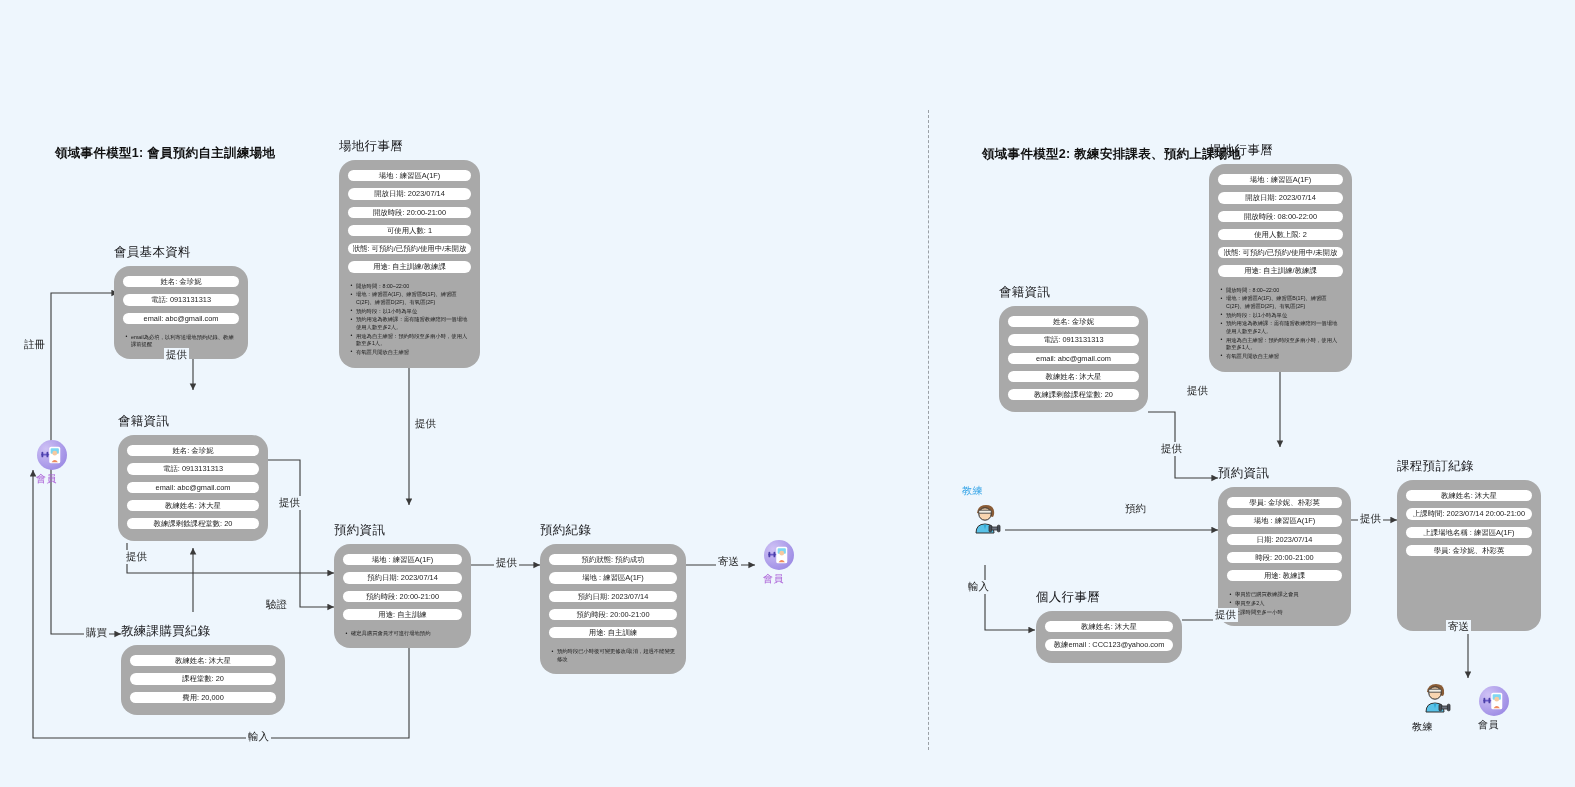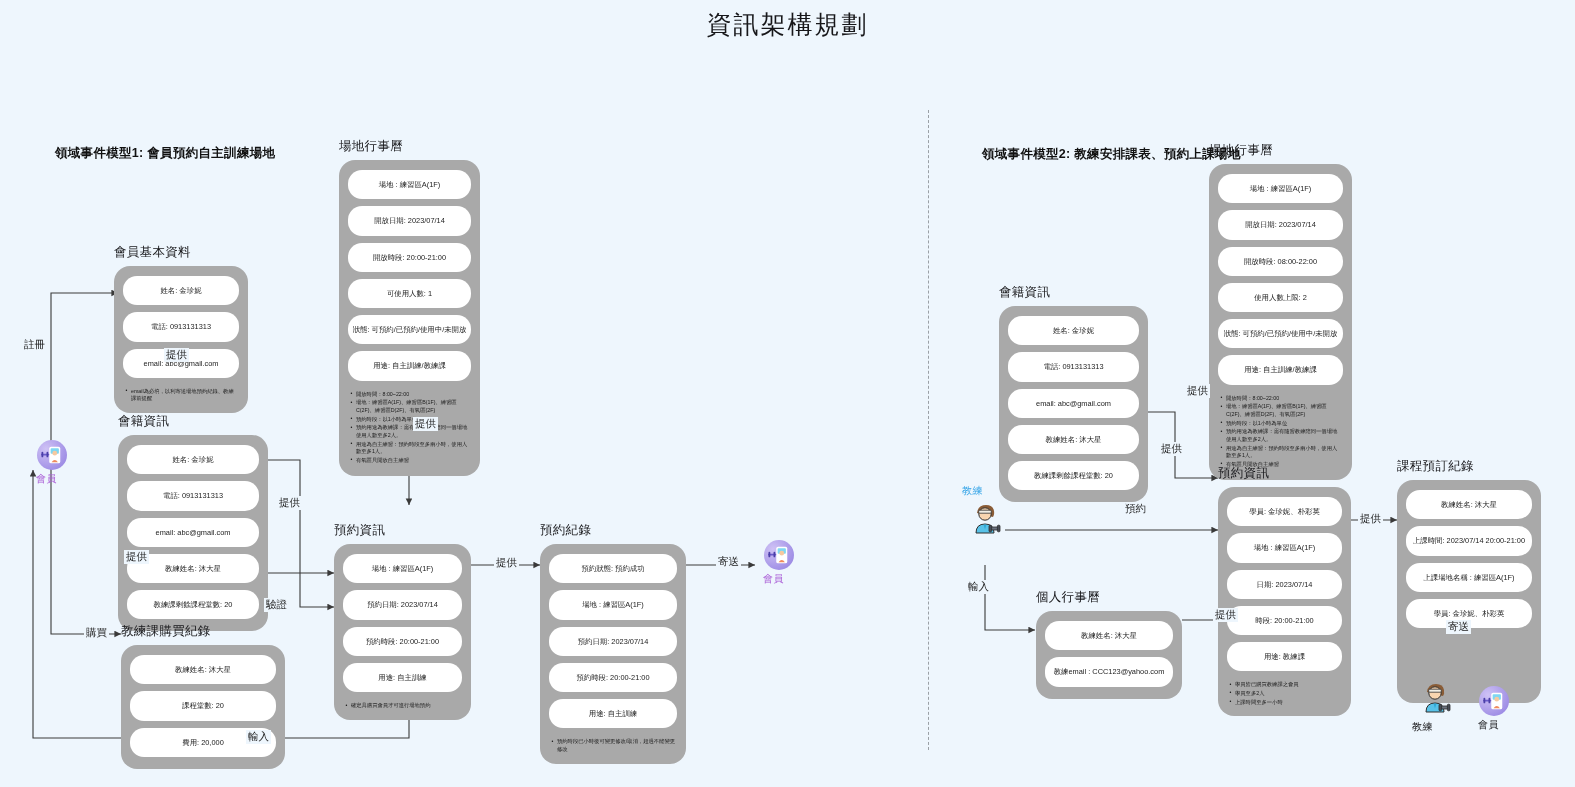--- a/index.html
+++ b/index.html
@@ -36,21 +36,21 @@
   .card-title {
     text-align:left; font-size:12.5px; color:#17171a;
     margin-bottom:5px; white-space:nowrap; letter-spacing:.3px;margin-top:40px;
   }
   .card {
     background:#a9a9a9; border-radius:16px; padding:10px 9px 9px 9px;
     display:flex; flex-direction:column; gap:7px;
   }
   .pill {
     background:#fff; border-radius:14px; text-align:center;
-    font-size:7.4px; color:#1b1b1b; padding:10px 4px; line-height:1.25;
+    font-size:7.4px; color:#1b1b1b; padding:1px 4px; line-height:1.25;
     white-space:nowrap; overflow:hidden;
   }
   .pill.multiline { white-space:normal; text-align:left; padding:6px 8px; line-height:1.5; }
   .notes { margin:3px 2px 0 2px; padding:0; list-style:none; }
   .notes li {
     font-size:5.3px; line-height:1.45; color:#1a1a1a;
     position:relative; padding-left:6px; margin-bottom:1px;
   }
   .notes li:before {
     content:"•"; position:absolute; left:0.5px; top:-0.5px; font-size:5.3px;
@@ -74,21 +74,20 @@
     background:radial-gradient(circle at 30% 30%, #cfc2f5, #8f7de0);
     display:flex; align-items:center; justify-content:center; margin:0 auto;
   }
   .coach-badge { width:40px; height:40px; margin:0 auto; }
 </style>
 </head>
 <body>
 
 <div class="canvas">
 
-  <div id="page-title">資訊架構規劃</div>
 
   <div id="divider"></div>
 
   <svg class="wires">
     <defs>
       <marker id="arr" markerWidth="7" markerHeight="7" refX="6" refY="3" orient="auto">
         <path d="M0,0 L6,3 L0,6 z" fill="#3a3a3a"></path>
       </marker>
     </defs>
     <g stroke="#3a3a3a" stroke-width="1.1" fill="none" marker-end="url(#arr)">

